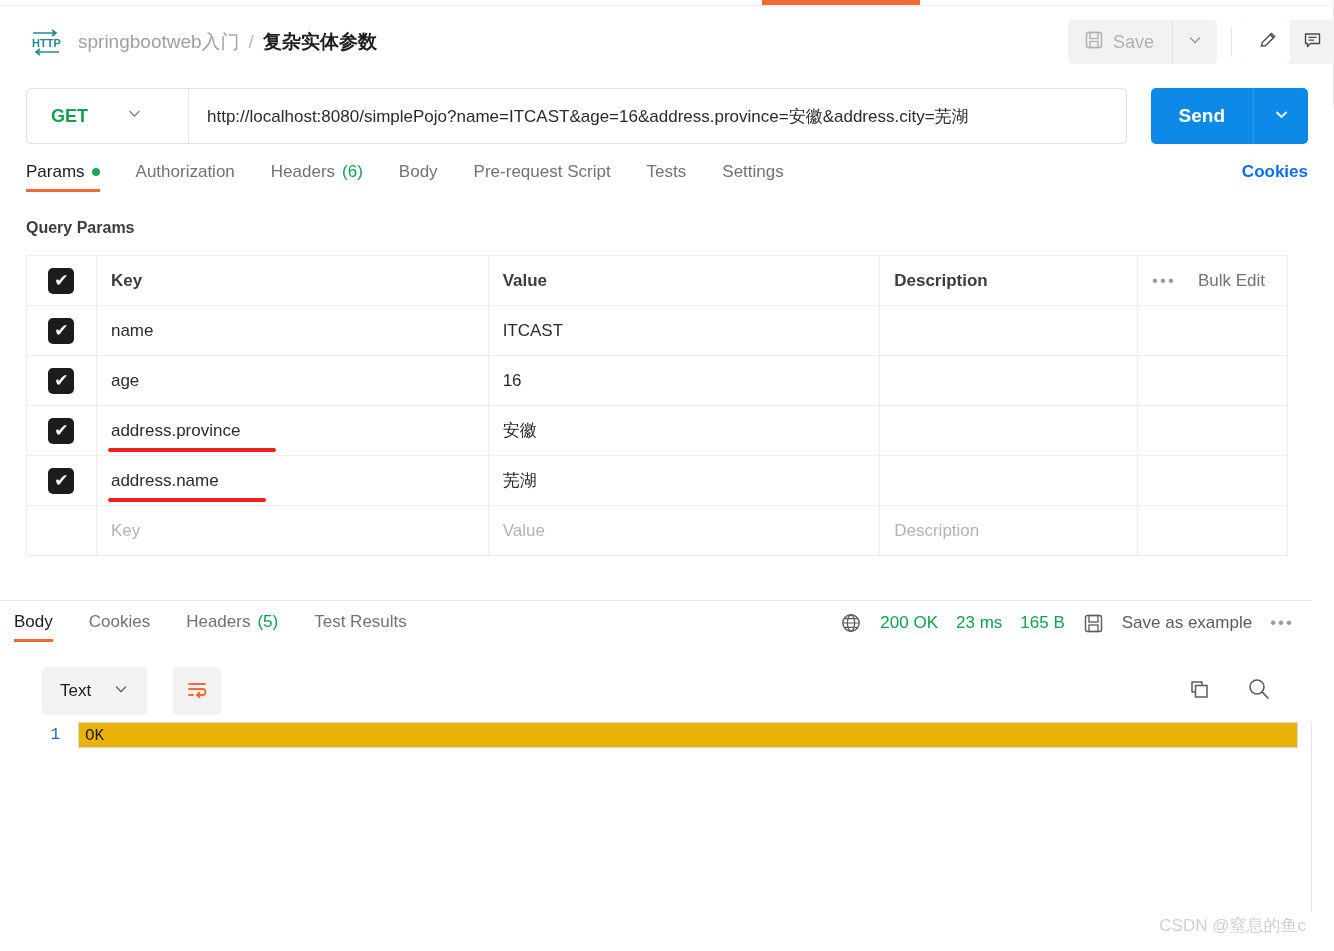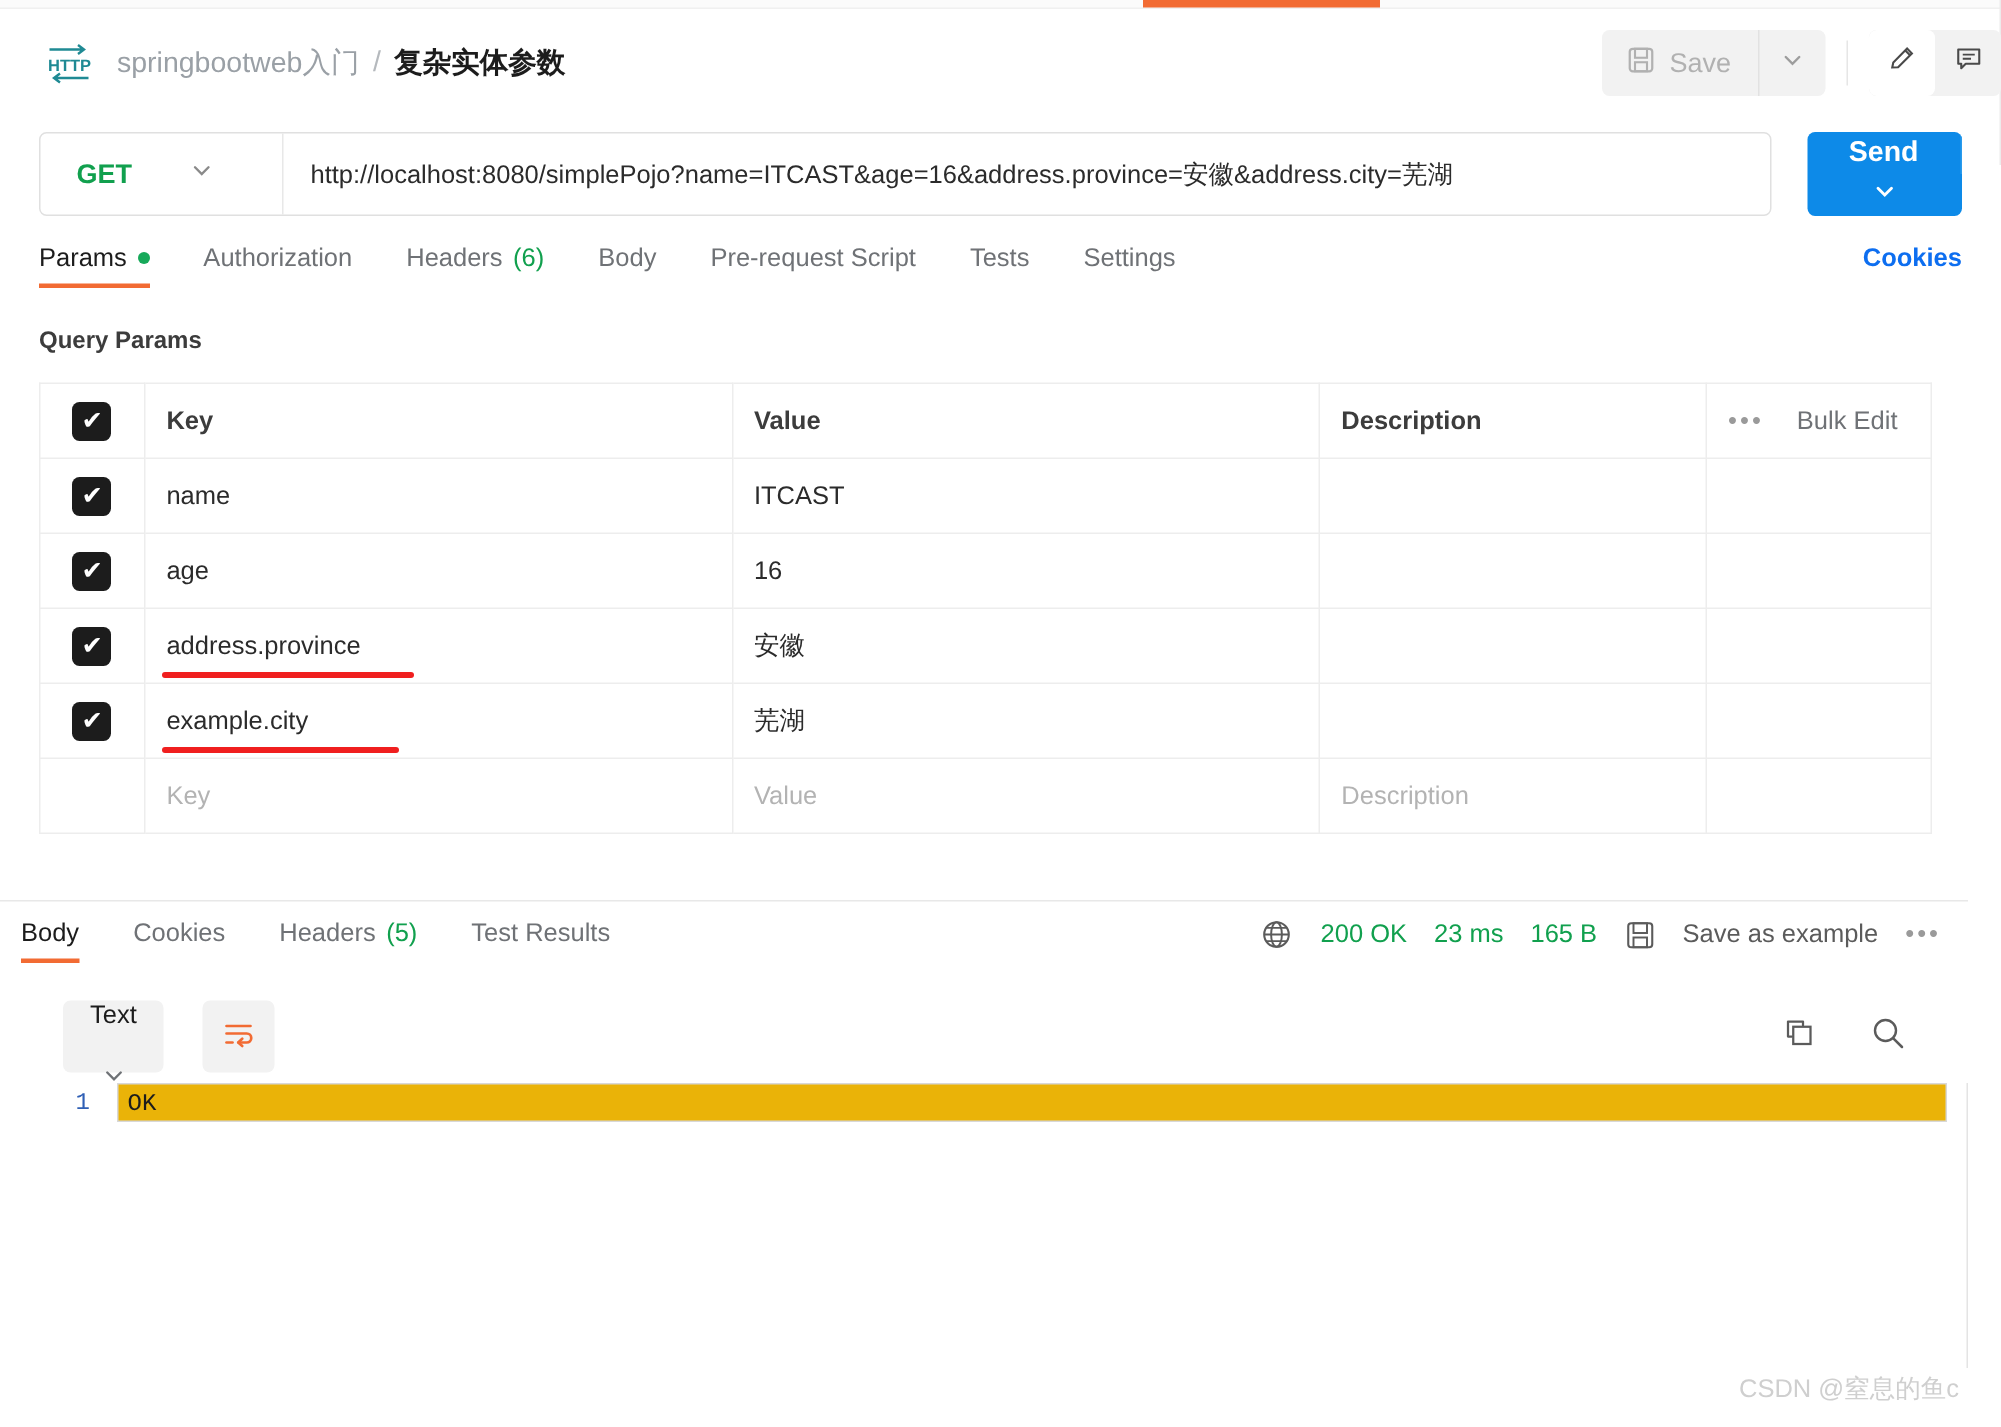--- a/index.html
+++ b/index.html
@@ -83,21 +83,21 @@
     padding:0 16px 0 24px; height:54px; color:#11a04e; font-weight:bold; font-size:18px;
     border-right:1px solid #e8e8e8; min-width:162px;
   }
   .method .caret { color:#8a8a8a; font-weight:normal; }
   .url-text {
     flex:1; padding:0 18px; font-size:17px; color:#2b2b2b;
     white-space:nowrap; overflow:hidden;
   }
   .send-group {
     display:flex; align-items:center; height:56px; margin-left:24px;
-    background:#0d8ae8; border-radius:5px; overflow:hidden; color:#fff;flex-direction:column;
+    background:#0d8ae8; border-radius:5px; overflow:hidden; color:#fff;
   }
   .send-btn {
     padding:0 28px; height:56px; display:flex; align-items:center;
     font-size:19px; font-weight:bold; border-right:1px solid #2b9bec;
   }
   .send-caret { width:54px; height:56px; display:flex; align-items:center; justify-content:center; }
 
   
   .req-tabs {
     position:absolute; top:162px; left:26px; width:1282px; height:42px;
@@ -175,21 +175,21 @@
     display:flex; align-items:center; height:48px; background:#f2f2f2; border-radius:5px;
     overflow:hidden;
   }
   .seg-item {
     padding:0 24px; height:48px; display:flex; align-items:center;
     font-size:17px; color:#6f7276;
   }
   .seg-item.active { background:#e8e8e8; color:#1c1c1c; }
   .type-box {
     display:flex; align-items:center; gap:22px; height:48px; margin-left:28px;
-    background:#f2f2f2; border-radius:5px; padding:0 18px; font-size:17px; color:#1c1c1c;flex-direction:column;
+    background:#f2f2f2; border-radius:5px; padding:0 18px; font-size:17px; color:#1c1c1c;
   }
   .type-box .caret { color:#6f7276; }
   .wrap-btn {
     width:48px; height:48px; margin-left:26px; background:#f2f2f2; border-radius:5px;
     display:flex; align-items:center; justify-content:center; color:#f26b33;
   }
   .viewer-right { margin-left:auto; display:flex; align-items:center; gap:34px; padding-right:42px; color:#5b5b5b; }
 
   
   .code-area {
@@ -397,21 +397,21 @@
       </tr>
 
       <tr>
         <td class="col-chk">
           <span class="cb">
             <span>✔</span>
           </span>
         </td>
         <td class="col-key">
           <span class="keycell">
-            <span>example.city</span>
+            <span>address.name</span>
             <span class="underline-ann" style="width:158px"></span>
           </span>
         </td>
         <td class="col-val">芜湖</td>
         <td class="col-desc"></td>
         <td class="col-bulk"></td>
       </tr>
 
       <tr>
         <td class="col-chk"></td>

